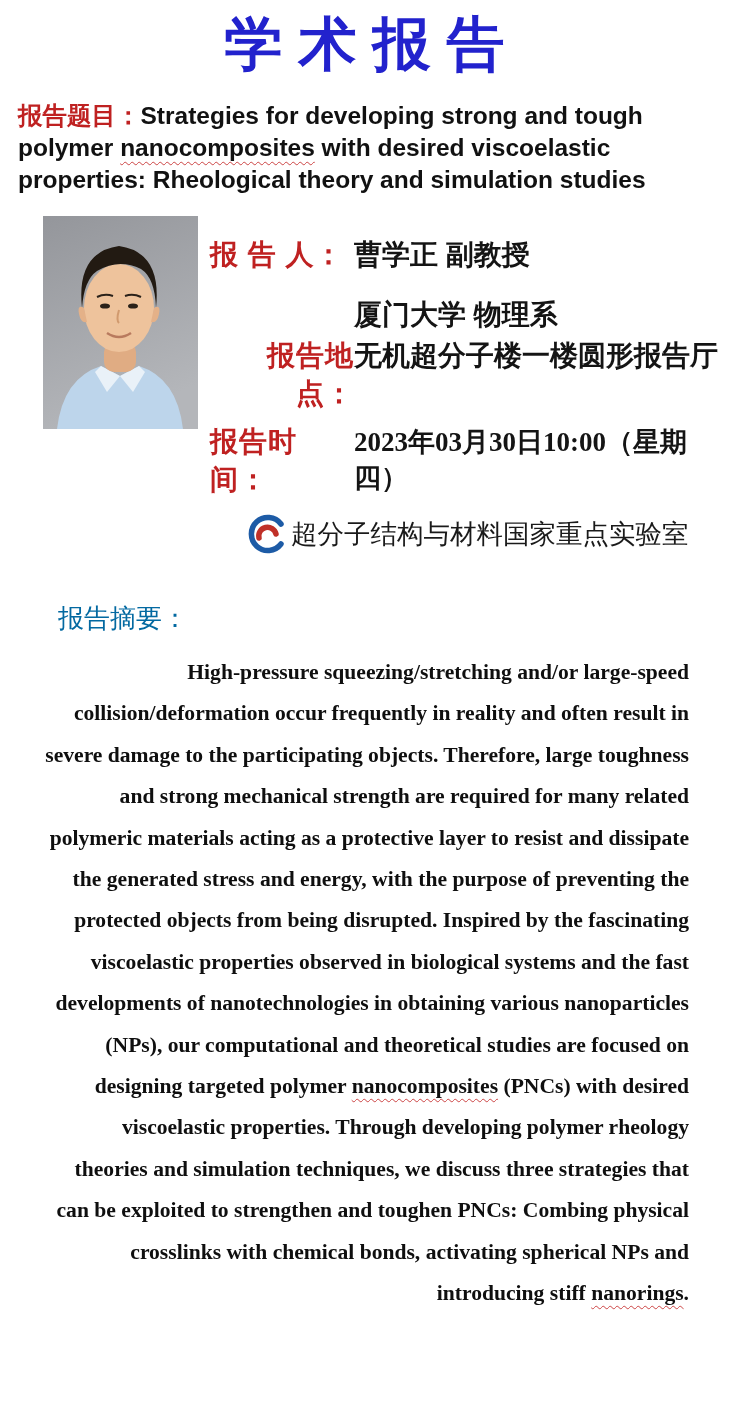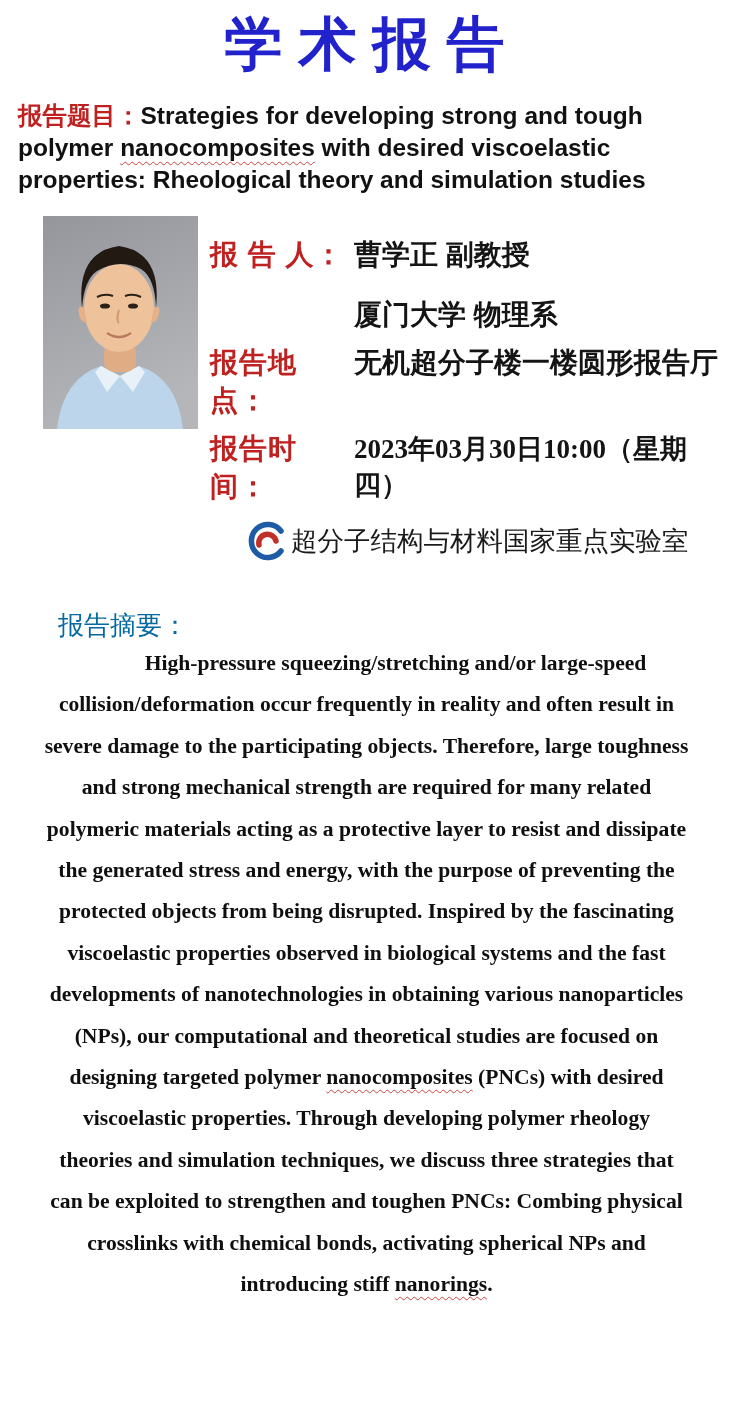--- a/index.html
+++ b/index.html
@@ -30,41 +30,42 @@
   }
   .middle { display:flex; margin-top:20px;padding-left:43px; }
   .photo-wrap { width:155px; height:213px; flex:none; }
   .photo-wrap svg { display:block; }
   .info { margin-left:12px; padding-top:12px; }
   .info-row { display:flex; align-items:baseline; font-size:28px; font-weight:bold; }
   .info-row .label { color:#bf2121; width:144px; flex:none; letter-spacing:1px; }
   .info-row .spacer { width:144px; flex:none; }
   .row-speaker { margin-top:8px; }
   .row-affiliation { margin-top:22px; }
-  .row-venue { margin-top:10px; }
+  .row-venue { margin-top:3px;text-align:right; }
   .row-time { margin-top:10px; }
   .value-serif {
     font-family:"Liberation Serif", serif;
     font-weight:600; font-size:27px;
   }
   .logo-row { display:flex; align-items:center; margin:14px 0 0 246px; }
   .logo-row svg { display:block; flex:none; }
   .lab-name {
     font-family:Liberation Sans, sans-serif;
     font-size:26.5px; color:#1a1a1a; margin-left:3px; white-space:nowrap;
   }
   .abstract { margin:46px 40px 0 44px; }
   .abstract-heading {
     font-family:"Liberation Serif", serif;
     font-size:26px; color:#0369a1; margin-left:14px;
   }
   .abstract-text {
+    margin-top:16px;
     font-family:"Liberation Serif", serif;
     font-weight:bold; font-size:21.6px; line-height:41.4px;
-    text-indent:58px; color:#0f0f0f; text-align:center;
+    text-indent:58px; color:#0f0f0f; text-align:right;
   }
 </style>
 </head>
 <body>
 
 <div class="main-title">学术报告</div>
 
 <div class="title-block">
   <span class="red">报告题目：</span><span><span>Strategies for developing strong and tough polymer </span><span class="wavy">nanocomposites</span><span> with desired viscoelastic properties: Rheological theory and simulation studies</span></span>
 </div>

